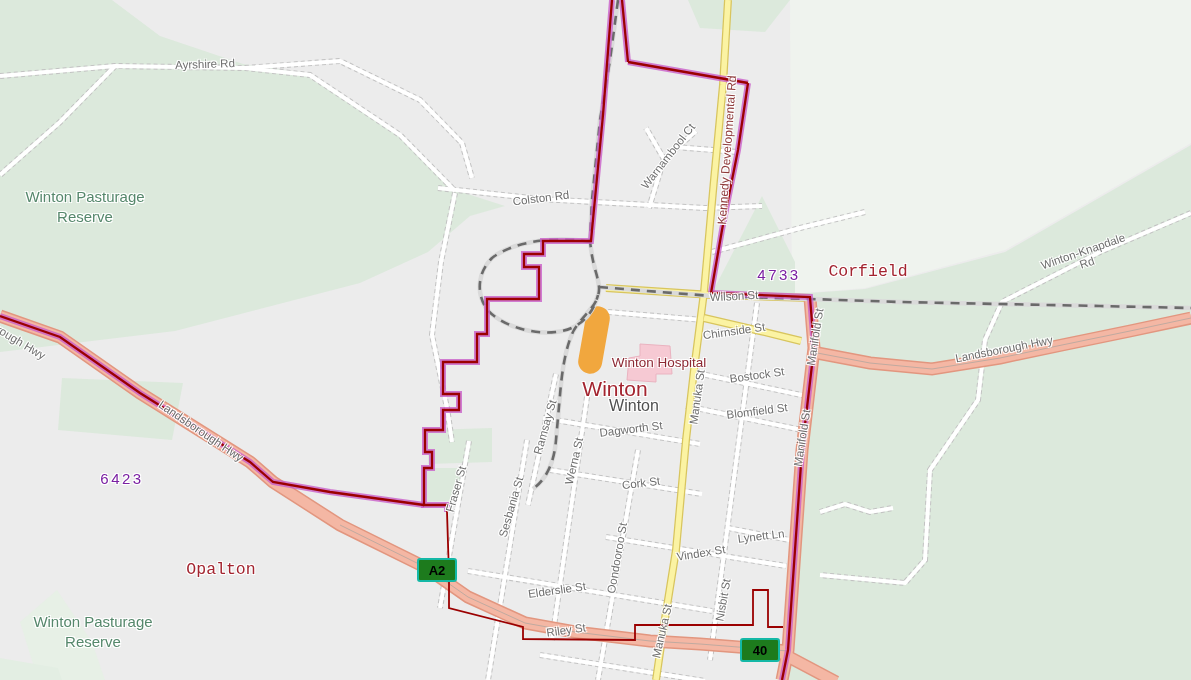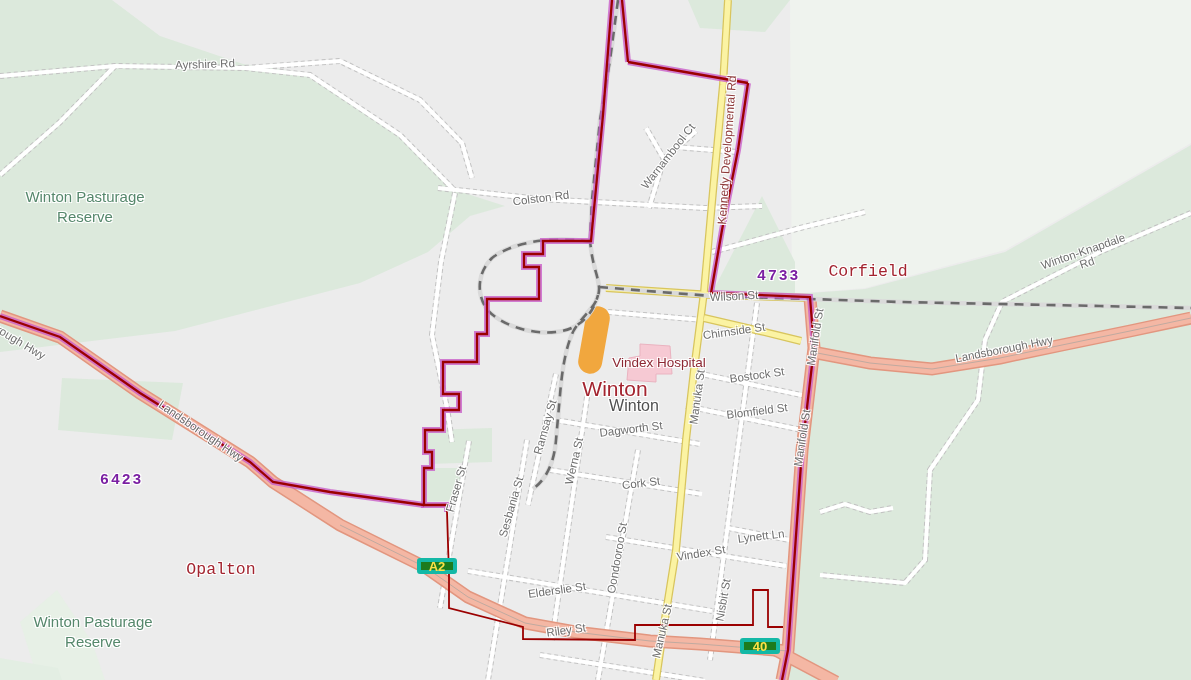--- a/index.html
+++ b/index.html
@@ -8,24 +8,24 @@
   .map svg{position:absolute;left:0;top:0;}
   .lbl{position:absolute;transform:translate(-50%,-50%) rotate(var(--r,0deg));
        white-space:pre-line;text-align:center;pointer-events:none;
        text-shadow:-1px -1px 0 #fff,1px -1px 0 #fff,-1px 1px 0 #fff,1px 1px 0 #fff,0 0 2px #fff;}
   .road{font-size:11.5px;color:#6e6e6e;}
   .road-maroon{font-size:12px;color:#8e3a3a;}
   .locality{font-size:16.5px;color:#a3242f;font-family:Liberation Mono, monospace;}
   .locality-big{font-size:21px;color:#a3242f;}
   .town{font-size:16px;color:#4f4f4f;}
   .poi{font-size:13.5px;color:#8c2833;}
-  .postcode{font-size:15px;font-weight:bold;letter-spacing:2.5px;color:#7a1fa2;}
+  .postcode{font-size:15px;font-weight:normal;letter-spacing:2.5px;color:#7a1fa2;}
   .reserve{font-size:15px;color:#55876b;line-height:1.35;}
-  .shield{position:absolute;width:40px;height:16px;background:#1d7b1d;
-          border:4px solid #14b8a6;border-radius:3px;color:#fde047;
+  .shield{position:absolute;width:40px;height:24px;background:#1d7b1d;
+          border:2px solid #14b8a6;border-radius:3px;color:#000000;
           font-weight:bold;font-size:13px;display:flex;align-items:center;
           justify-content:center;box-sizing:border-box;}
 </style>
 </head>
 <body>
 
 <div class="map">
 <svg width="1191" height="680" viewBox="0 0 1191 680">
 
   <rect x="0" y="0" width="1191" height="680" fill="#ececec"></rect>
@@ -202,21 +202,21 @@
       <span class="lbl road" style="left: 723px; top: 600px; --r: -80deg;">Nisbit St</span>
       <span class="lbl road" style="left: 815px; top: 337px; --r: -81deg;">Manifold St</span>
       <span class="lbl road" style="left: 802px; top: 438px; --r: -81deg;">Manifold St</span>
       <span class="lbl road" style="left: 2px; top: 331px; --r: 31deg;">Landsborough Hwy</span>
       <span class="lbl road" style="left: 201px; top: 431px; --r: 34deg;">Landsborough Hwy</span>
       <span class="lbl road" style="left: 1004px; top: 349px; --r: -11deg;">Landsborough Hwy</span>
       <span class="lbl locality" style="left: 868px; top: 271px; --r: 0deg;">Corfield</span>
       <span class="lbl locality" style="left: 221px; top: 569px; --r: 0deg;">Opalton</span>
       <span class="lbl locality-big" style="left: 615px; top: 389px; --r: 0deg;">Winton</span>
       <span class="lbl town" style="left: 634px; top: 406px; --r: 0deg;">Winton</span>
-      <span class="lbl poi" style="left: 659px; top: 362px; --r: 0deg;">Vindex Hospital</span>
+      <span class="lbl poi" style="left: 659px; top: 362px; --r: 0deg;">Winton Hospital</span>
       <span class="lbl postcode" style="left: 779px; top: 274px; --r: 0deg;">4733</span>
       <span class="lbl postcode" style="left: 122px; top: 478px; --r: 0deg;">6423</span>
       <span class="lbl reserve" style="left: 85px; top: 207px; --r: 0deg;">Winton Pasturage
 Reserve</span>
       <span class="lbl reserve" style="left: 93px; top: 632px; --r: 0deg;">Winton Pasturage
 Reserve</span>
     </div>
   <div>
       <div class="shield" style="left: 417px; top: 558px;">A2</div>
       <div class="shield" style="left: 740px; top: 638px;">40</div>

